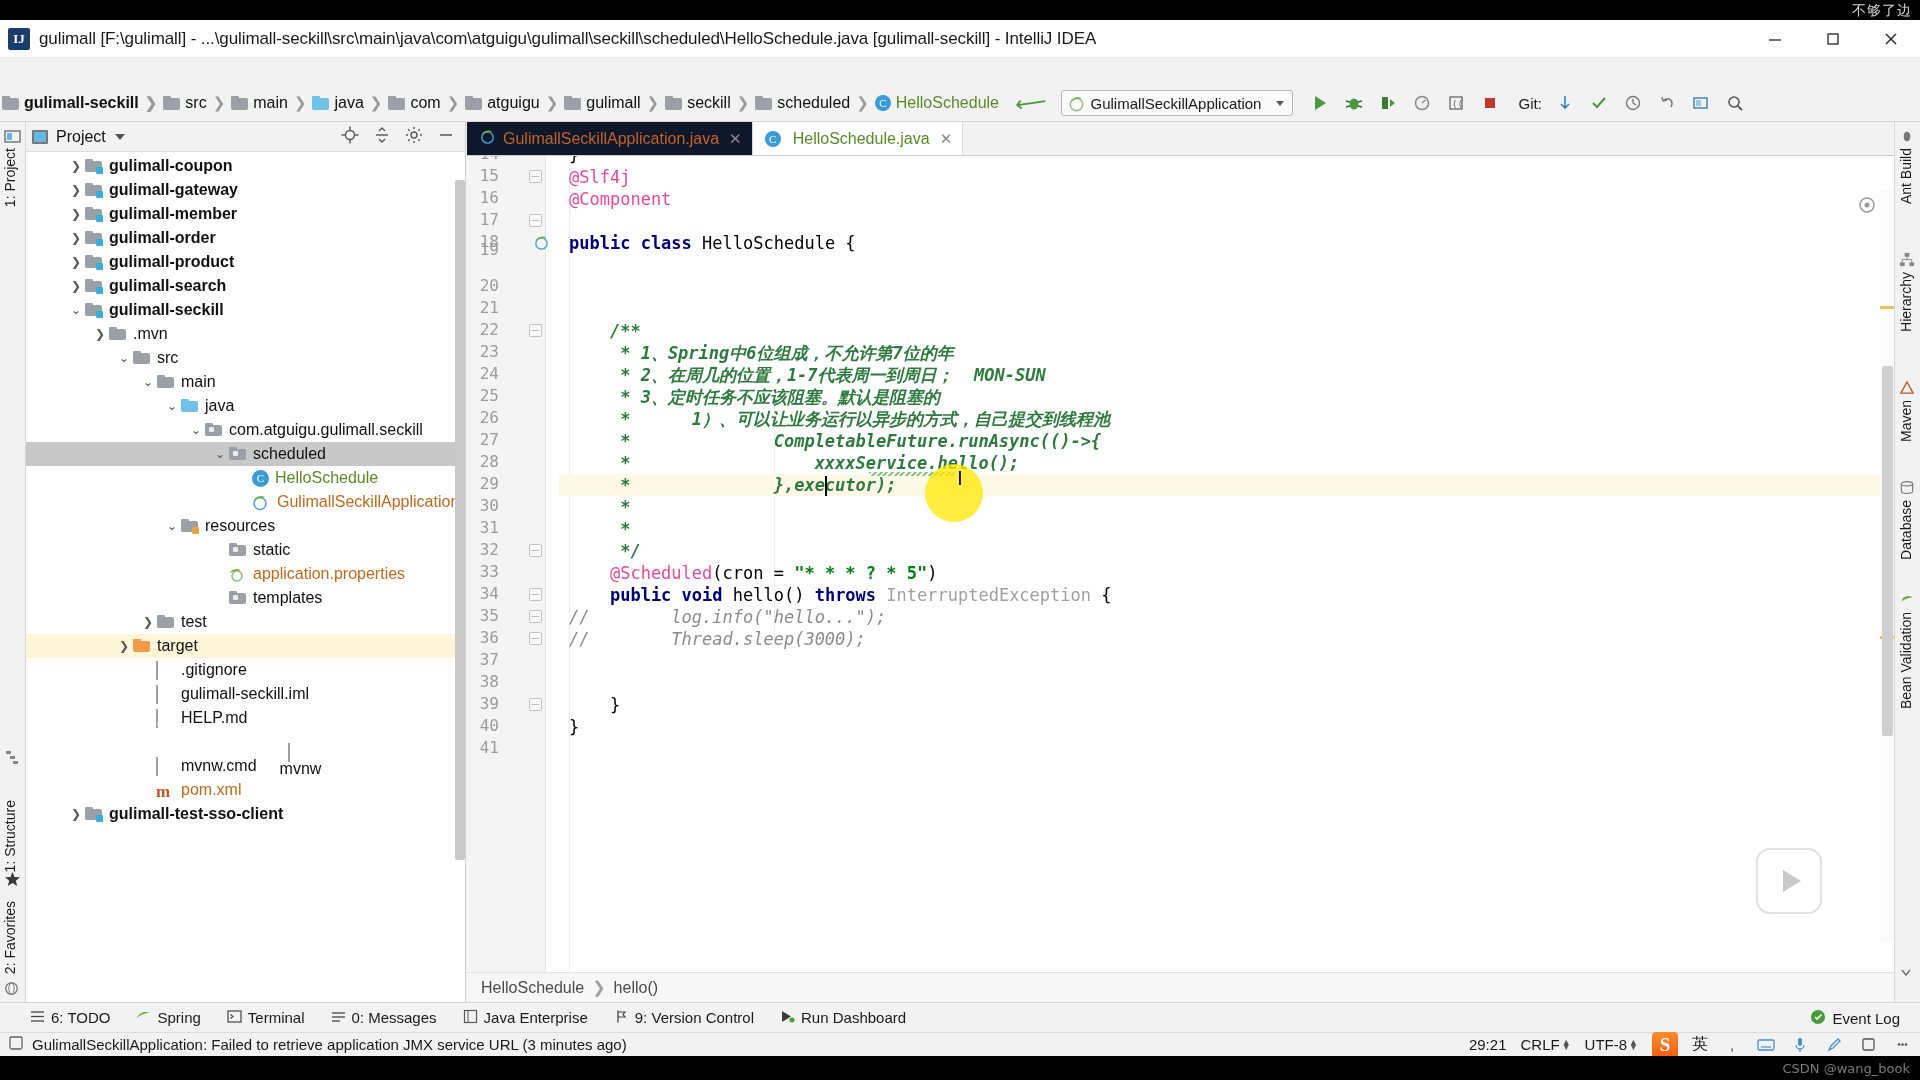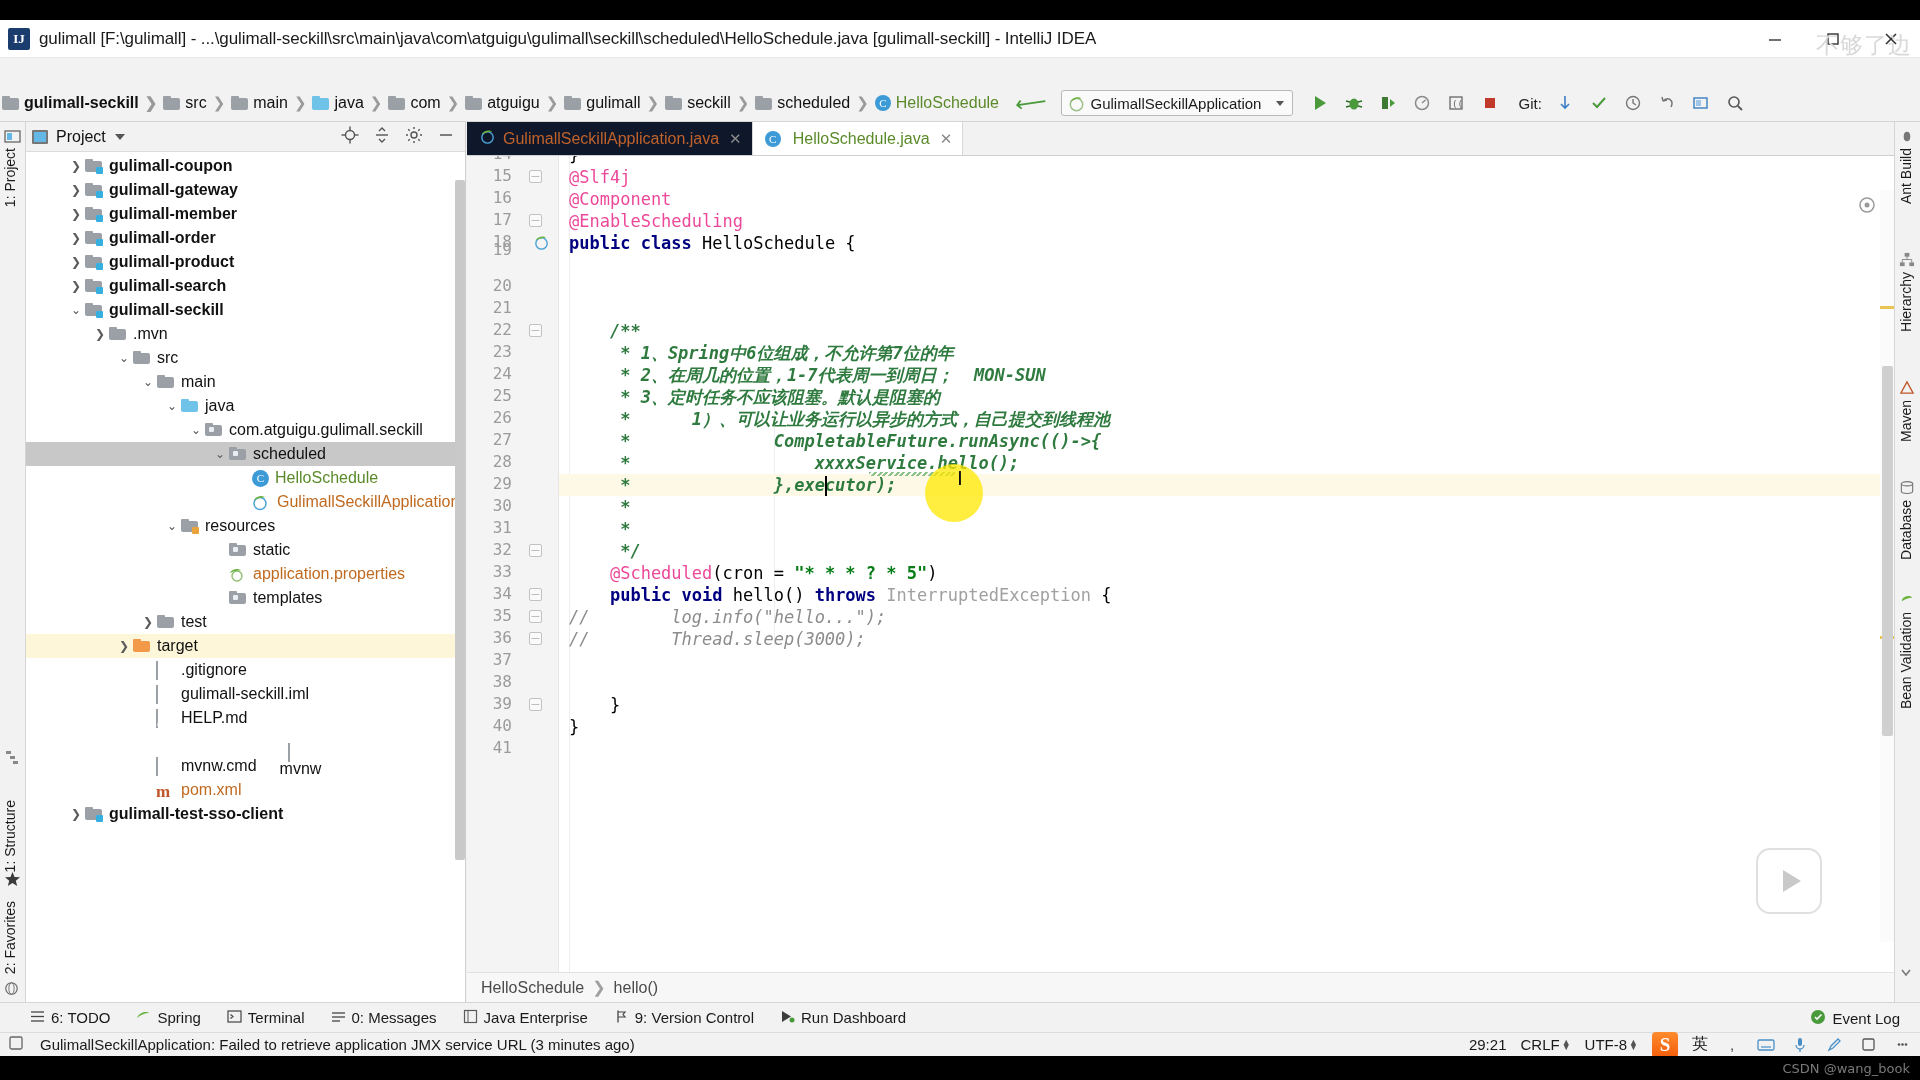--- a/index.html
+++ b/index.html
@@ -41,23 +41,23 @@
   .win-btn {
     width: 58px; display: flex; align-items: center; justify-content: center;
     color: #444; font-size: 17px;
   }
   .win-btn.close { color: #3a3a3a; }
   .win-btn svg { display: block; }
 
   
   .wm-top {
     position: absolute; right: 8px; top: 2px;
-    font-size: 23px; color: #d8d8d8; letter-spacing: 1px;
+    font-size: 14px; color: #d8d8d8; letter-spacing: 1px;
     font-family: "DejaVu Sans", sans-serif;
-    z-index: 5; pointer-events: none; margin-top: 28px;
+    z-index: 5; pointer-events: none;
   }
 
   
   .menubar {
     position: absolute; left: 0; top: 58px; width: 1920px; height: 27px;
     background: #f2f2f2;
     display: flex; align-items: center; padding-left: 8px;
     border-bottom: 1px solid #dcdcdc;
   }
   .menu-item {
@@ -211,21 +211,21 @@
     display: flex; align-items: center; gap: 7px;
     padding: 0 10px 0 12px; font-size: 16px; white-space: nowrap;
     border-right: 1px solid #d8d8d8; position: relative;
   }
   .tab.inactive { background: #0f172a; color: #c0622b; }
   .tab.active { background: #ffffff; color: #5a8a29; }
   .tab .x { color: #8a8a8a; font-size: 15px; margin-left: 3px; }
 
   .codearea { position: absolute; top: 34px; left: 0; right: 0; bottom: 30px; background: #fff; overflow: hidden; }
   .gutter {
-    position: absolute; left: 0; top: 0; bottom: 0; width: 92px;
+    position: absolute; left: 0; top: 0; bottom: 0; width: 79px;
     background: #f4f4f4; border-right: 1px solid #e6e6e6; text-decoration: underline;
   }
   .gutternum {
     position: absolute; right: 46px; width: 40px; text-align: right;
     font-family: "DejaVu Sans Mono", monospace; font-size: 16px; color: #9b9b9b;
   }
   .foldmark {
     position: absolute; left: 62px; width: 14px; height: 14px;
     color: #b0b0b0; font-size: 11px; text-align: center; line-height: 13px;
   }
@@ -294,21 +294,21 @@
     display: flex; align-items: center; padding-left: 30px; gap: 26px;
   }
   .bb-item { display: flex; align-items: center; gap: 6px; font-size: 15px; color: #1a1a1a; white-space: nowrap; }
 
   
   .statusbar {
     position: absolute; left: 0; right: 0; bottom: 24px; height: 24px;
     background: #f2f2f2; border-top: 1px solid #dcdcdc;
     display: flex; align-items: center; padding: 0 8px;
   }
-  .status-msg { font-size: 15px; color: #1a1a1a; display: flex; align-items: center; gap: 16px; }
+  .status-msg { font-size: 15px; color: #1a1a1a; display: flex; align-items: center; gap: 8px; }
   .status-right { margin-left: auto; display: flex; align-items: center; gap: 14px; font-size: 15px; color: #1a1a1a; }
   .spin { display: inline-flex; flex-direction: column; line-height: 5px; font-size: 9px; color: #555; margin-left: 2px;}
 
   .sogou {
     width: 26px; height: 26px; border-radius: 4px;
     background: linear-gradient(#ff8c2e,#f45c0a); color: #fff;
     display: flex; align-items: center; justify-content: center;
     font-family: "Liberation Serif", serif; font-weight: bold; font-size: 19px;
   }
   .ime-ico { width: 20px; height: 20px; display: flex; align-items: center; justify-content: center; color: #333; font-size: 14px; }
@@ -869,21 +869,20 @@
       </div>
 
       <div class="codelines">
         <div class="lineguide" style="left:10px;"></div>
         <div class="lineguide" style="left:215px; top:240px; height:250px;"></div>
 
         <div class="cl" style="top:-12px;"><span class="plain">}</span></div>
 
         <div class="cl" style="top:10px;"><span class="ann">@Slf4j</span></div>
         <div class="cl" style="top:32px;"><span class="ann">@Component</span></div>
-        <div class="cl" style="top:54px;"><span class="ann">@EnableScheduling</span></div>
         <div class="cl" style="top:76px;"><span class="kw">public class</span><span class="cls"> HelloSchedule {</span></div>
         <div class="cl" style="top:98px;"></div>
         <div class="cl" style="top:120px;"></div>
         <div class="cl" style="top:142px;"></div>
         <div class="cl" style="top:164px;"><span class="cmt">    /**</span></div>
         <div class="cl" style="top:186px;"><span class="cmt">     * 1、Spring中6位组成，不允许第7位的年</span></div>
         <div class="cl" style="top:208px;"><span class="cmt">     * 2、在周几的位置，1-7代表周一到周日；  MON-SUN</span></div>
         <div class="cl" style="top:230px;"><span class="cmt">     * 3、定时任务不应该阻塞。默认是阻塞的</span></div>
         <div class="cl" style="top:252px;"><span class="cmt">     *      1）、可以让业务运行以异步的方式，自己提交到线程池</span></div>
         <div class="cl" style="top:274px;"><span class="cmt">     *              CompletableFuture.runAsync(()-&gt;{</span></div>

